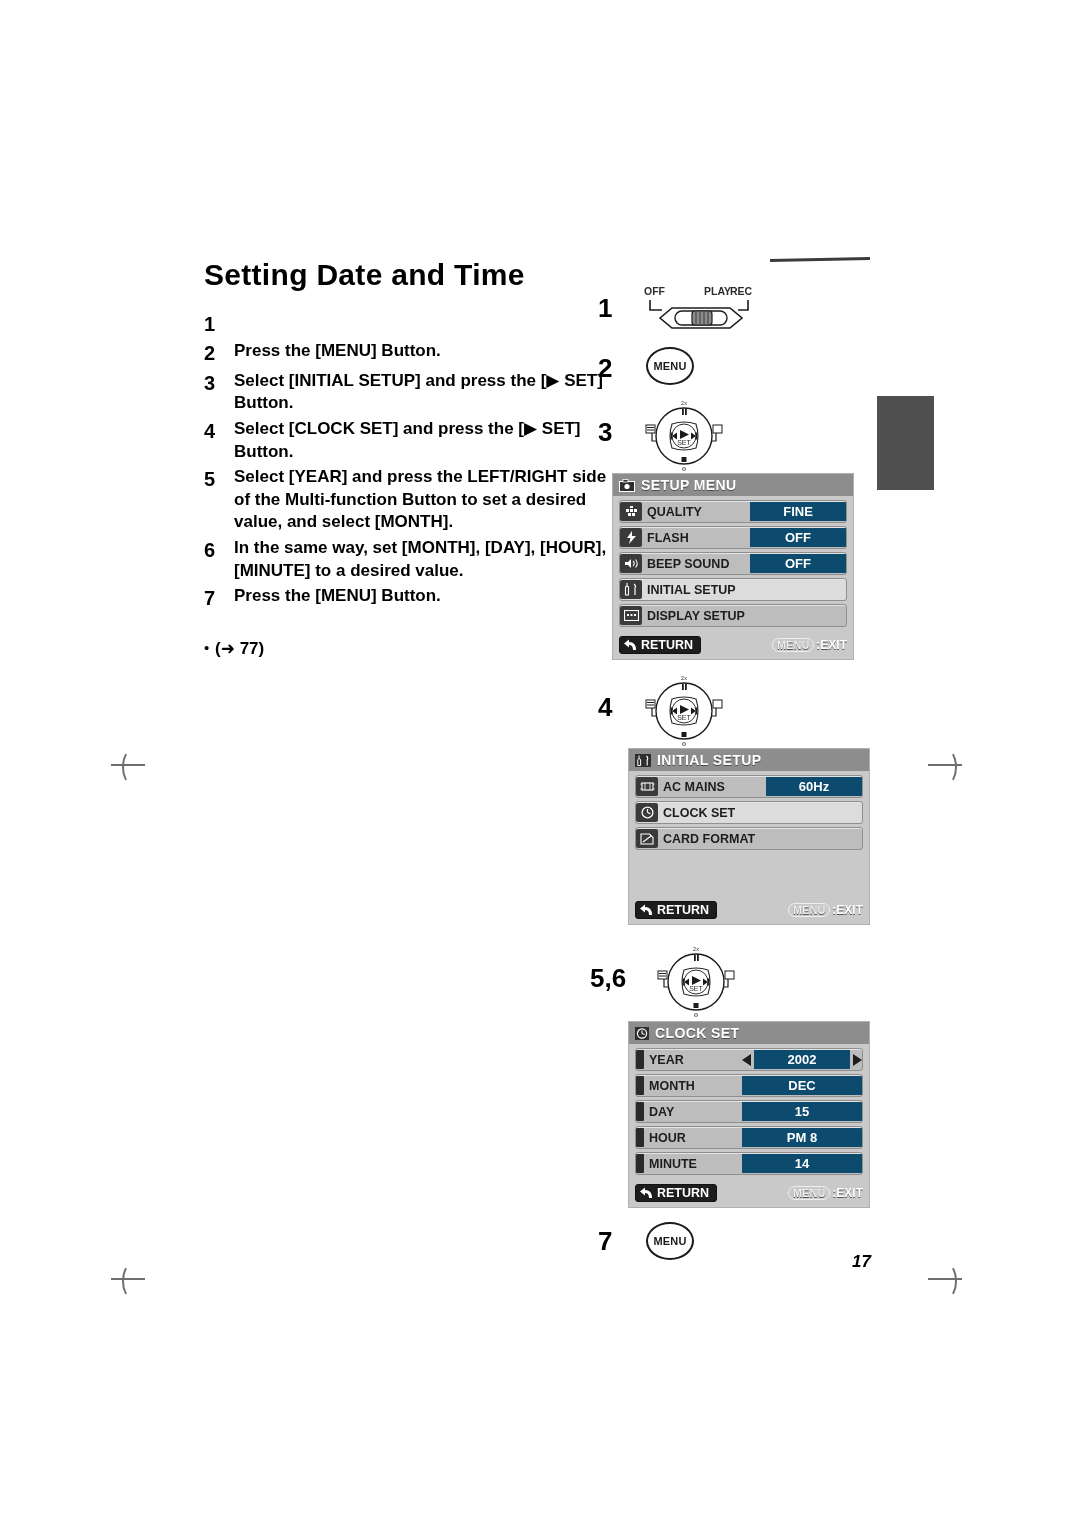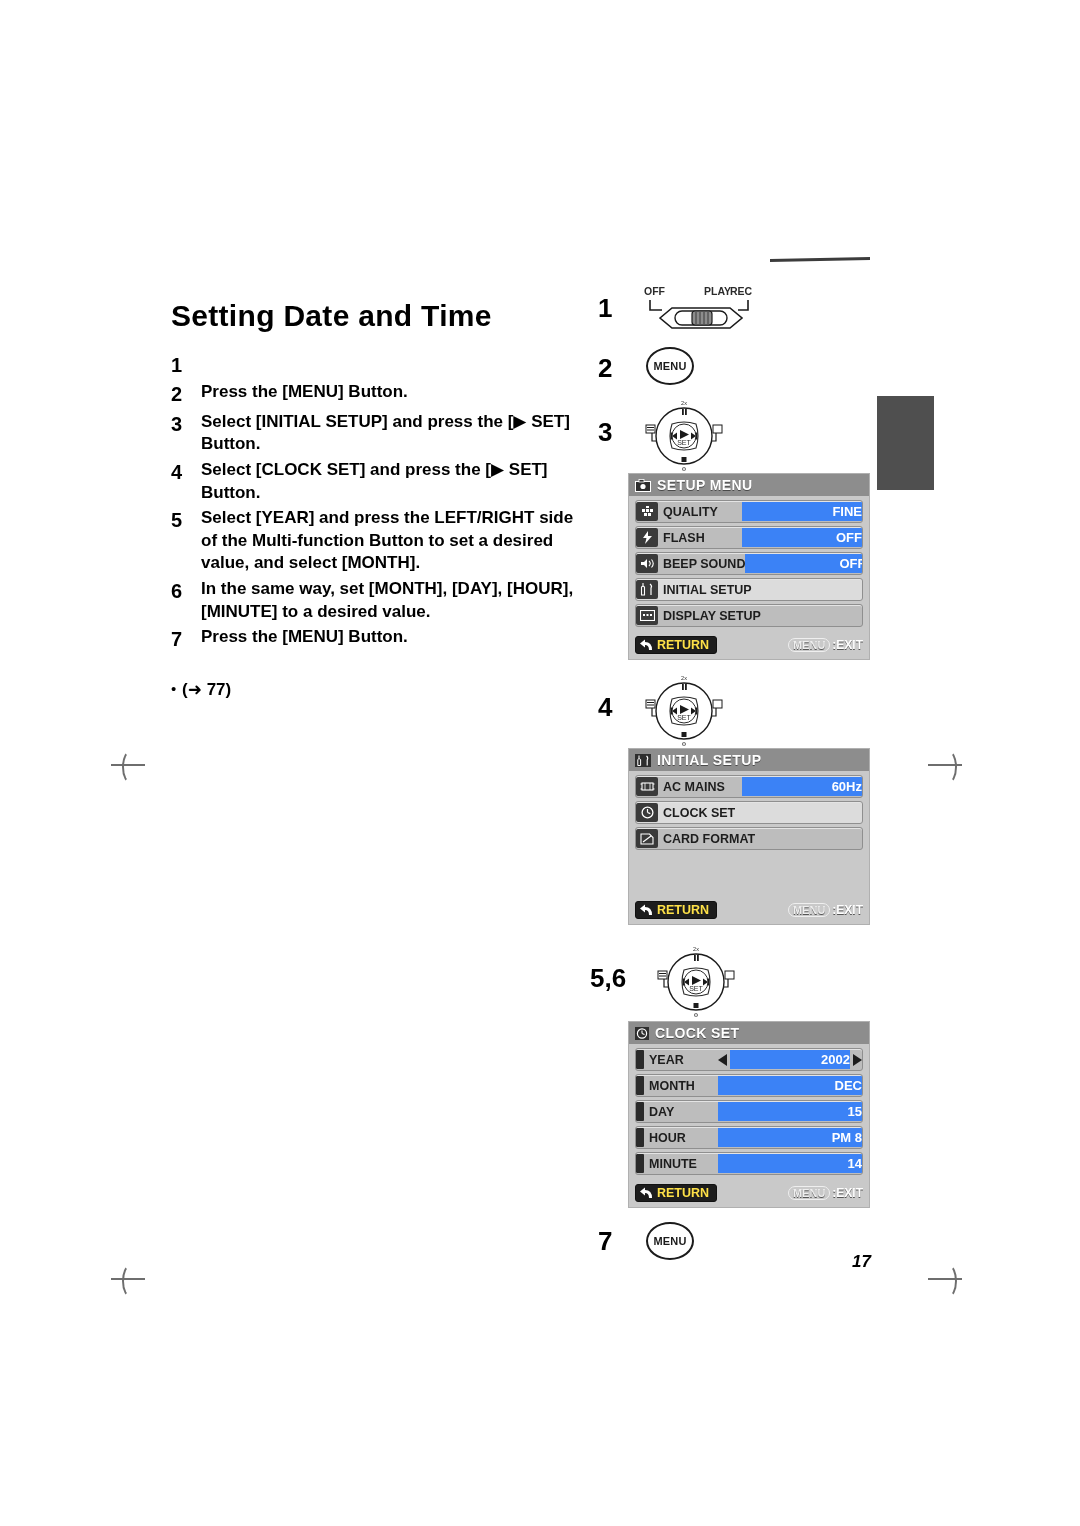--- a/index.html
+++ b/index.html
@@ -10,21 +10,21 @@
   
   .cropmark{position:absolute;width:34px;height:34px;}
   .cropmark .bar{position:absolute;top:16px;left:0;width:34px;height:2px;background:#6e6e6e;}
   .cropmark .arc{position:absolute;top:2px;left:11px;width:14px;height:30px;
                  border:2px solid #6e6e6e;border-radius:50%;
                  border-top-color:transparent;border-bottom-color:transparent;}
   .cropmark.left .arc{border-right-color:transparent;border-left-color:#6e6e6e;}
   .cropmark.right .arc{border-left-color:transparent;border-right-color:#6e6e6e;}
 
   
-  .leftcol{position:absolute;left:171px;top:258px;width:410px;margin-top:41px;}
+  .leftcol{position:absolute;left:204px;top:258px;width:410px;}
   .doc-title{font-size:30px;font-weight:bold;letter-spacing:.3px;margin:0 0 12px 0;line-height:1.1;}
   .intro{font-size:16.5px;line-height:1.33;margin:0;}
 
   .steps{margin-top:20px;}
   .step{display:flex;align-items:flex-start;margin-bottom:3px;}
   .step .num{flex:0 0 30px;font-size:20px;font-weight:bold;line-height:1.32;}
   .step .txt{font-size:17px;font-weight:bold;line-height:1.33;}
 
   .note{margin-top:26px;display:flex;align-items:flex-start;}
   .note .dot{flex:0 0 11px;font-size:15px;line-height:1.35;}
@@ -56,30 +56,30 @@
   .scr-head .htxt{color:#fff;font-size:14px;font-weight:bold;letter-spacing:.4px;
                   text-shadow:0 1px 0 #4a4a4a;}
   .scr-body{padding:4px 6px 4px 6px;}
   .mrow{height:21px;margin-bottom:3px;display:flex;align-items:center;
         background:#bdbdbd;border:1px solid #8f8f8f;border-radius:3px;
         box-shadow:inset 0 1px 0 #e4e4e4;overflow:hidden;}
   .mrow.sel{background:#dcdcdc;}
   .mrow .ic{flex:0 0 auto;width:22px;height:19px;margin:0 5px 0 0;background:#3a3a3a;
             border-radius:2px;display:flex;align-items:center;justify-content:center;}
   .mrow .lab{flex:1 1 auto;font-size:12.5px;font-weight:bold;color:#1d1d1d;white-space:nowrap;}
-  .mrow .val{flex:0 0 auto;background:#3b82f6;color:#fff;font-size:13px;font-weight:bold;
-             height:19px;line-height:19px;text-align:right;min-width:96px;padding-left:24px;}
+  .mrow .val{flex:0 0 auto;background:#0c4a6e;color:#fff;font-size:13px;font-weight:bold;
+             height:19px;line-height:19px;text-align:center;min-width:96px;}
   .mrow .valwide{min-width:120px;}
   .mrow .tick{flex:0 0 auto;width:8px;height:19px;background:#2a2a2a;margin-right:5px;border-radius:1px;}
   .arrowL,.arrowR{flex:0 0 auto;width:0;height:0;border-top:6px solid transparent;
                   border-bottom:6px solid transparent;}
   .arrowL{border-right:9px solid #1d1d1d;margin-right:3px;}
   .arrowR{border-left:9px solid #1d1d1d;margin-left:3px;}
   .scr-foot{display:flex;align-items:center;justify-content:space-between;padding:2px 6px 5px 6px;}
-  .retbtn{background:#1d1d1d;color:#fde047;font-size:12.5px;font-weight:bold;
+  .retbtn{background:#1d1d1d;color:#ffffff;font-size:12.5px;font-weight:bold;
           padding:1px 7px 1px 3px;border-radius:3px;display:flex;align-items:center;gap:3px;
           border:1px solid #111;}
   .exit{display:flex;align-items:center;gap:2px;font-size:12px;font-weight:bold;color:#fff;
         text-shadow:0 1px 0 #555;}
   .exit .mbox{border:1.5px solid #efefef;border-radius:7px;padding:0 4px;font-size:11px;color:#efefef;}
   .spacerrows{height:42px;}
 
   .tabmark{position:absolute;left:877px;top:396px;width:57px;height:94px;background:#4f4f4f;}
   .toprule{position:absolute;left:770px;top:258px;width:100px;height:3px;background:#3c3c3c;
            transform:skewY(-1.2deg);}
@@ -203,21 +203,21 @@
           <rect x="4" y="26" width="9" height="8" fill="#fff" stroke="#1b1b1b" stroke-width="1"></rect>
           <line x1="5" y1="28.5" x2="12" y2="28.5" stroke="#1b1b1b" stroke-width="1"></line>
           <line x1="5" y1="31" x2="12" y2="31" stroke="#1b1b1b" stroke-width="1"></line>
           <path d="M74 30 L74 42 L70 42" stroke="#1b1b1b" stroke-width="1.2" fill="none"></path>
           <rect x="71" y="26" width="9" height="8" fill="#fff" stroke="#1b1b1b" stroke-width="1"></rect>
           <text x="42" y="72" font-size="5.5" font-family="Liberation Sans, sans-serif" fill="#2b2b2b" text-anchor="middle">⚙</text>
         </svg>
       </div>
     </div>
 
-    <div class="screen" style="margin-left:30px;">
+    <div class="screen" style="margin-left:14px;">
       <div class="scr-head">
         <svg width="16" height="13">
           <rect x="0.5" y="2.5" width="15" height="10" fill="#2e2e2e" stroke="#fff" stroke-width="1"></rect>
           <rect x="4" y="0.5" width="5" height="2.5" fill="#2e2e2e" stroke="#fff" stroke-width=".8"></rect>
           <circle cx="8" cy="7.5" r="2.6" fill="#fff"></circle>
         </svg>
         <span class="htxt">SETUP MENU</span>
       </div>
       <div class="scr-body">
         <div class="mrow">

